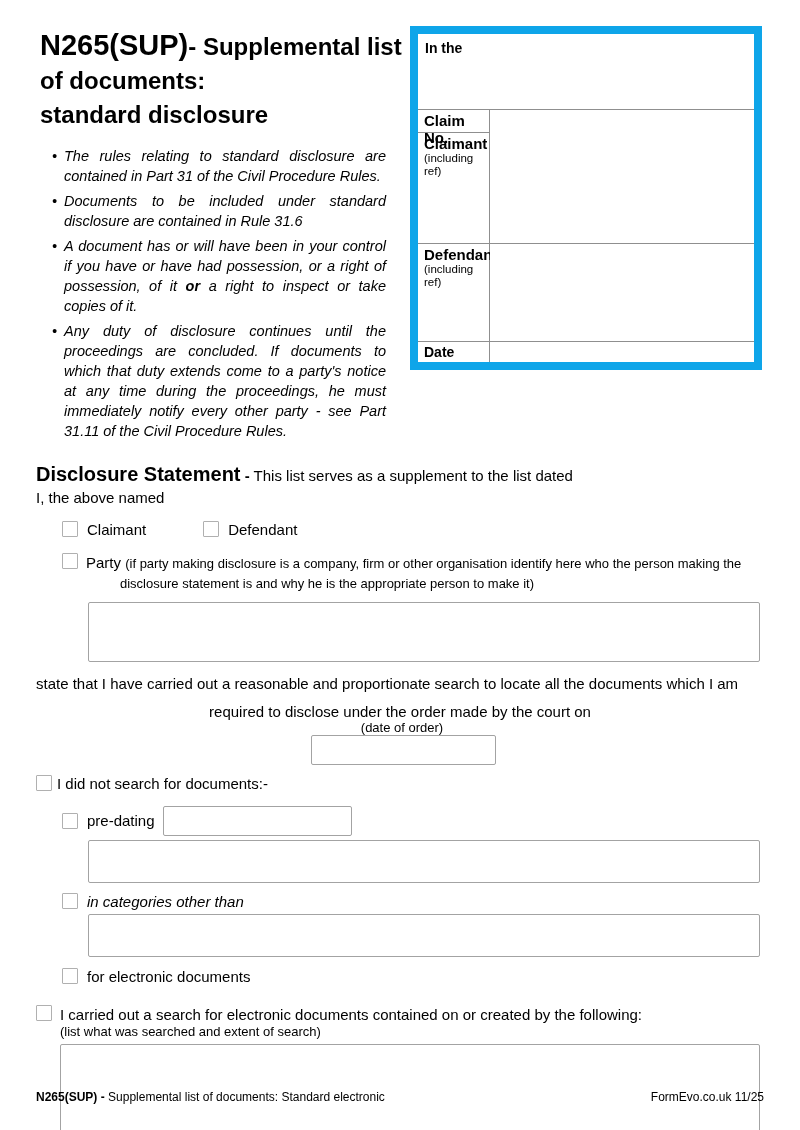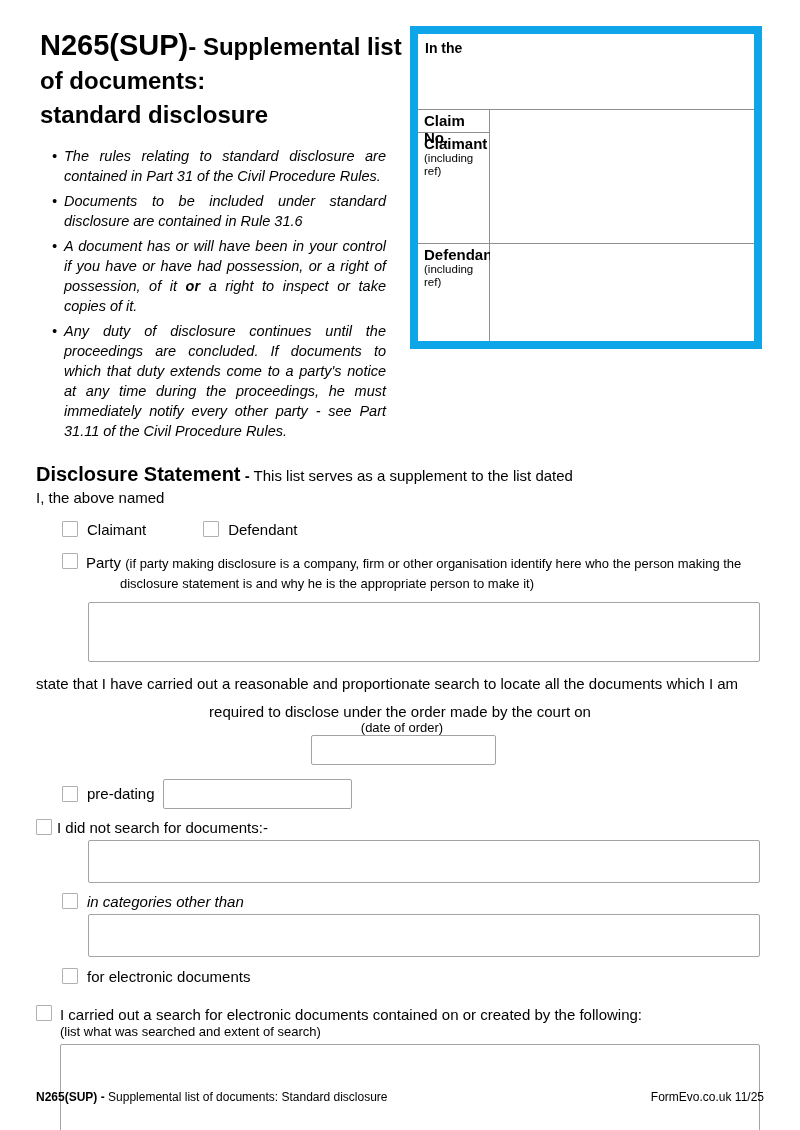--- a/index.html
+++ b/index.html
@@ -109,20 +109,24 @@
         <div class="cvalue"></div>
       </div>
       <div class="crow r-claimant">
         <div class="clabel"><span>Claimant</span><span class="ref">(including ref)</span></div>
         <div class="cvalue"></div>
       </div>
       <div class="crow r-defendant">
         <div class="clabel"><span>Defendant</span><span class="ref">(including ref)</span></div>
         <div class="cvalue"></div>
       </div>
+      <div class="crow r-date">
+        <div class="clabel">Date</div>
+        <div class="cvalue"></div>
+      </div>
     </div>
   </div>
 
   <div class="sec-heading">
     <span class="h-big">Disclosure Statement</span>
     <span class="h-dash">-</span>
     <span>This list serves as a supplement to the list dated</span>
   </div>
   <div class="intro">I, the above named</div>
 
@@ -143,29 +147,29 @@
   <textarea class="box-field party-box" style=""></textarea>
 
   <div class="state1">state that I have carried out a reasonable and proportionate search to locate all the documents which I am</div>
 
   <div class="row-order row">
     <span>required to disclose under the order made by the court on</span>
     <span class="order-note">(date of order)</span>
     <input type="text" class="box-field order-input" style="">
   </div>
 
+  <div class="row row-nosearch">
+    <span class="cb"></span>
+    <span class="lbl">I did not search for documents:-</span>
+  </div>
+
   <div class="row row-predating">
     <span class="cb"></span>
     <span class="lbl">pre-dating</span>
     <input type="text" class="box-field predating-input" style="">
-  </div>
-
-  <div class="row row-nosearch">
-    <span class="cb"></span>
-    <span class="lbl">I did not search for documents:-</span>
   </div>
 
   <textarea class="box-field located-box" style=""></textarea>
 
   <div class="row row-categories">
     <span class="cb"></span>
     <span class="lbl">in categories other than</span>
   </div>
   <textarea class="box-field categories-box" style=""></textarea>
 
@@ -177,17 +181,17 @@
   <div class="row-carried">
     <span class="cb"></span>
     <div class="carried-text">
       <div class="carried-line">I carried out a search for electronic documents contained on or created by the following:</div>
       <div class="carried-note">(list what was searched and extent of search)</div>
     </div>
   </div>
   <textarea class="box-field big-box" style=""></textarea>
 
   <div class="footer">
-    <div><span class="b">N265(SUP) -</span> <span>Supplemental list of documents: Standard disclosure</span></div>
+    <div><span class="b">N265(SUP) -</span> <span>Supplemental list of documents: Standard electronic</span></div>
     <div>FormEvo.co.uk 11/25</div>
   </div>
 
 </div>
 
 </body></html>

